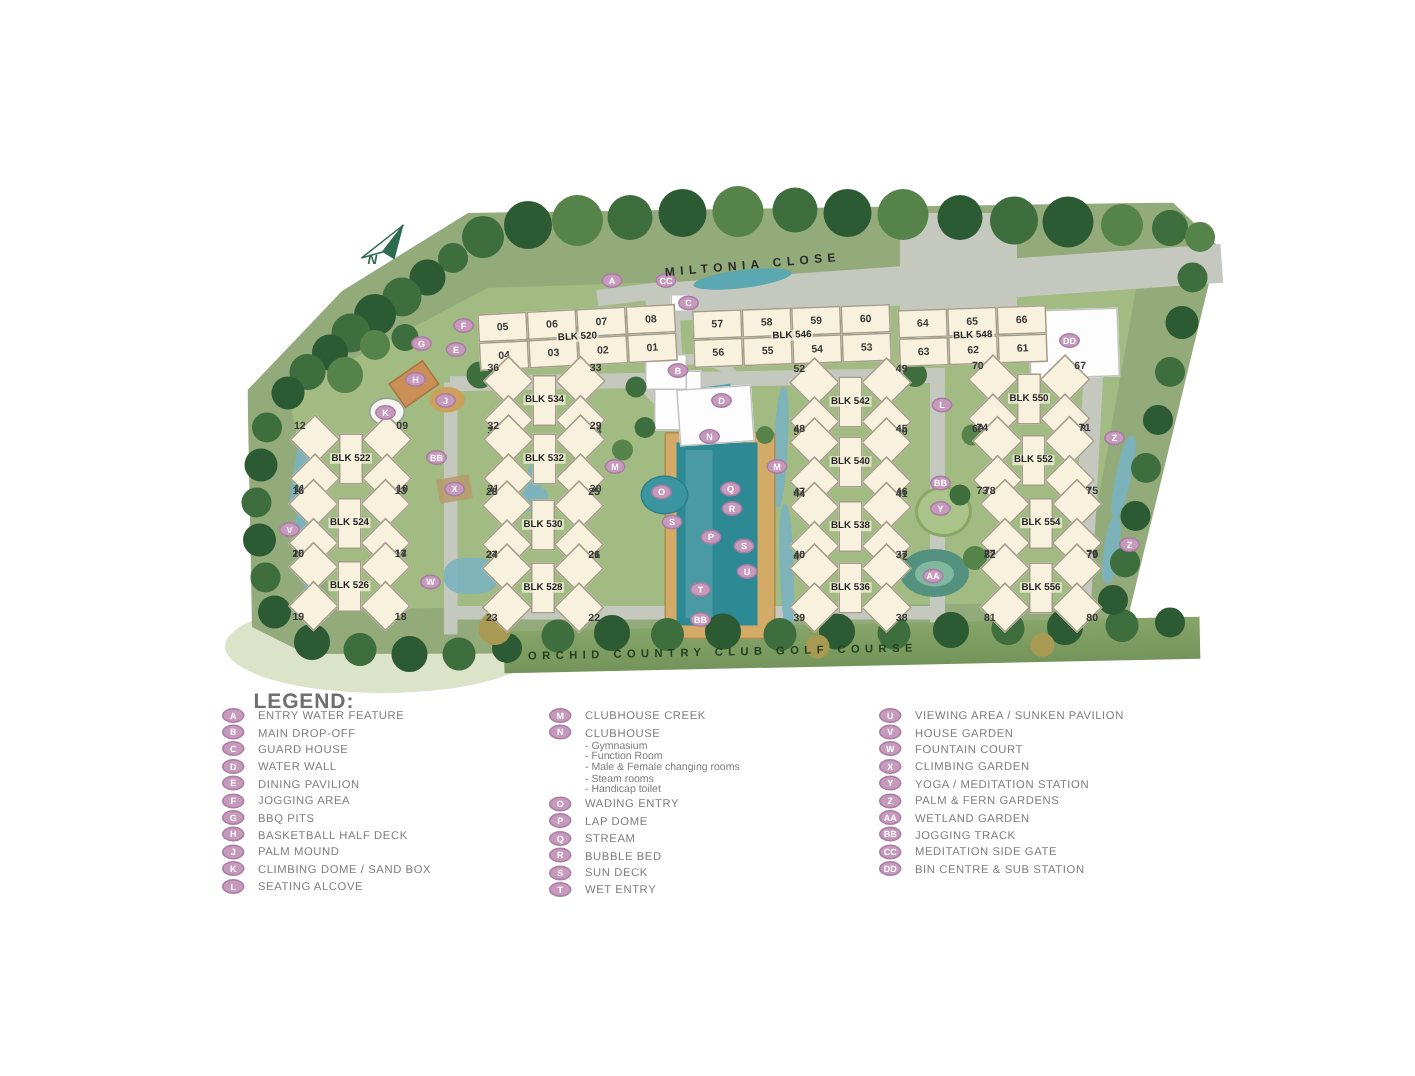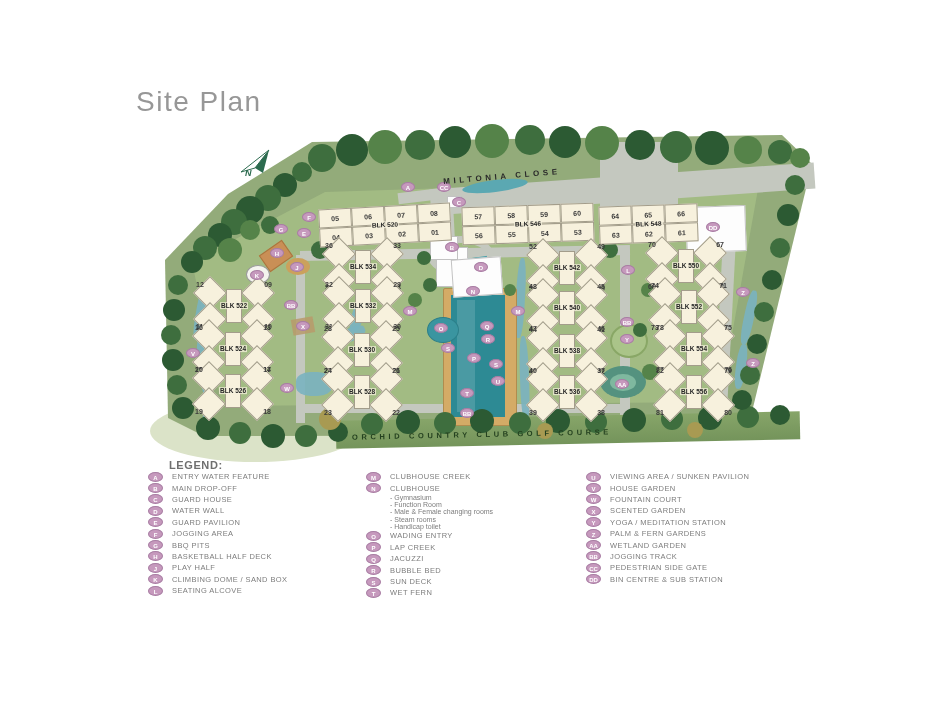--- a/index.html
+++ b/index.html
@@ -52,35 +52,34 @@
             font-size:6.5px;font-weight:bold;color:#262626;white-space:nowrap;
             background:rgba(247,241,221,.75);padding:0 1px;}
   
   .marker{position:absolute;width:14px;height:10px;background:#c699bd;border:1px solid #a87da3;
           border-radius:50%;color:#fff;font-size:6px;font-weight:bold;text-align:center;
           line-height:10px;box-sizing:border-box;}
   
   #north{position:absolute;left:238px;top:146px;}
   
   #legend{position:absolute;left:0;top:0;}
-  #legend-heading{position:absolute;left:148px;top:459px;font-size:11px;font-weight:bold;
+  #legend-heading{position:absolute;left:148px;top:459px;font-size:14px;font-weight:bold;
                   color:#6f6f6f;letter-spacing:.6px;padding-left:21px;}
   .lcol{position:absolute;top:471px;}
   .lrow{display:flex;align-items:center;height:11.4px;}
   .lkey{flex:0 0 15px;height:10px;background:#c699bd;border:1px solid #a87da3;border-radius:50%;
         color:#fff;font-size:6px;font-weight:bold;text-align:center;line-height:10px;box-sizing:border-box;}
   .llabel{margin-left:9px;font-size:7.5px;color:#7d7d7d;letter-spacing:.4px;white-space:nowrap;}
   .lsub{margin-left:24px;font-size:7px;color:#7d7d7d;line-height:7.3px;white-space:nowrap;}
 </style>
 </head>
 <body>
 
 <div id="page">
 
-  <div id="title">Site Plan</div>
 
   <div id="map">
     <div class="paleblob"></div>
     <div class="site"></div>
     <div class="lawn"></div>
 
     <div id="roads">
         <div class="road" style="left: 430px; top: 176px; width: 385px; height: 26px; transform: rotate(-4deg);"></div>
         <div class="road" style="left: 600px; top: 142px; width: 78px; height: 95px; transform: rotate(0deg);"></div>
         <div class="road" style="left: 300px; top: 248px; width: 330px; height: 10px; transform: rotate(-1deg);"></div>
@@ -517,37 +516,37 @@
         <div class="lrow">
           <div class="lkey">C</div>
           <div class="llabel">GUARD HOUSE</div>
         </div>
         <div class="lrow">
           <div class="lkey">D</div>
           <div class="llabel">WATER WALL</div>
         </div>
         <div class="lrow">
           <div class="lkey">E</div>
-          <div class="llabel">GUARD PAVILION</div>
+          <div class="llabel">DINING PAVILION</div>
         </div>
         <div class="lrow">
           <div class="lkey">F</div>
           <div class="llabel">JOGGING AREA</div>
         </div>
         <div class="lrow">
           <div class="lkey">G</div>
           <div class="llabel">BBQ PITS</div>
         </div>
         <div class="lrow">
           <div class="lkey">H</div>
           <div class="llabel">BASKETBALL HALF DECK</div>
         </div>
         <div class="lrow">
           <div class="lkey">J</div>
-          <div class="llabel">PLAY HALF</div>
+          <div class="llabel">PALM MOUND</div>
         </div>
         <div class="lrow">
           <div class="lkey">K</div>
           <div class="llabel">CLIMBING DOME / SAND BOX</div>
         </div>
         <div class="lrow">
           <div class="lkey">L</div>
           <div class="llabel">SEATING ALCOVE</div>
         </div>
       </div>
@@ -564,75 +563,75 @@
         <div class="lsub">- Function Room</div>
         <div class="lsub">- Male &amp; Female changing rooms</div>
         <div class="lsub">- Steam rooms</div>
         <div class="lsub">- Handicap toilet</div>
         <div class="lrow">
           <div class="lkey">O</div>
           <div class="llabel">WADING ENTRY</div>
         </div>
         <div class="lrow">
           <div class="lkey">P</div>
-          <div class="llabel">LAP CREEK</div>
+          <div class="llabel">LAP DOME</div>
         </div>
         <div class="lrow">
           <div class="lkey">Q</div>
-          <div class="llabel">JACUZZI</div>
+          <div class="llabel">STREAM</div>
         </div>
         <div class="lrow">
           <div class="lkey">R</div>
           <div class="llabel">BUBBLE BED</div>
         </div>
         <div class="lrow">
           <div class="lkey">S</div>
           <div class="llabel">SUN DECK</div>
         </div>
         <div class="lrow">
           <div class="lkey">T</div>
-          <div class="llabel">WET FERN</div>
+          <div class="llabel">WET ENTRY</div>
         </div>
       </div>
     <div class="lcol" id="lcol2" style="left:586px;">
         <div class="lrow">
           <div class="lkey">U</div>
           <div class="llabel">VIEWING AREA / SUNKEN PAVILION</div>
         </div>
         <div class="lrow">
           <div class="lkey">V</div>
           <div class="llabel">HOUSE GARDEN</div>
         </div>
         <div class="lrow">
           <div class="lkey">W</div>
           <div class="llabel">FOUNTAIN COURT</div>
         </div>
         <div class="lrow">
           <div class="lkey">X</div>
-          <div class="llabel">SCENTED GARDEN</div>
+          <div class="llabel">CLIMBING GARDEN</div>
         </div>
         <div class="lrow">
           <div class="lkey">Y</div>
           <div class="llabel">YOGA / MEDITATION STATION</div>
         </div>
         <div class="lrow">
           <div class="lkey">Z</div>
           <div class="llabel">PALM &amp; FERN GARDENS</div>
         </div>
         <div class="lrow">
           <div class="lkey">AA</div>
           <div class="llabel">WETLAND GARDEN</div>
         </div>
         <div class="lrow">
           <div class="lkey">BB</div>
           <div class="llabel">JOGGING TRACK</div>
         </div>
         <div class="lrow">
           <div class="lkey">CC</div>
-          <div class="llabel">PEDESTRIAN SIDE GATE</div>
+          <div class="llabel">MEDITATION SIDE GATE</div>
         </div>
         <div class="lrow">
           <div class="lkey">DD</div>
           <div class="llabel">BIN CENTRE &amp; SUB STATION</div>
         </div>
       </div>
   </div>
 
 </div>
 

